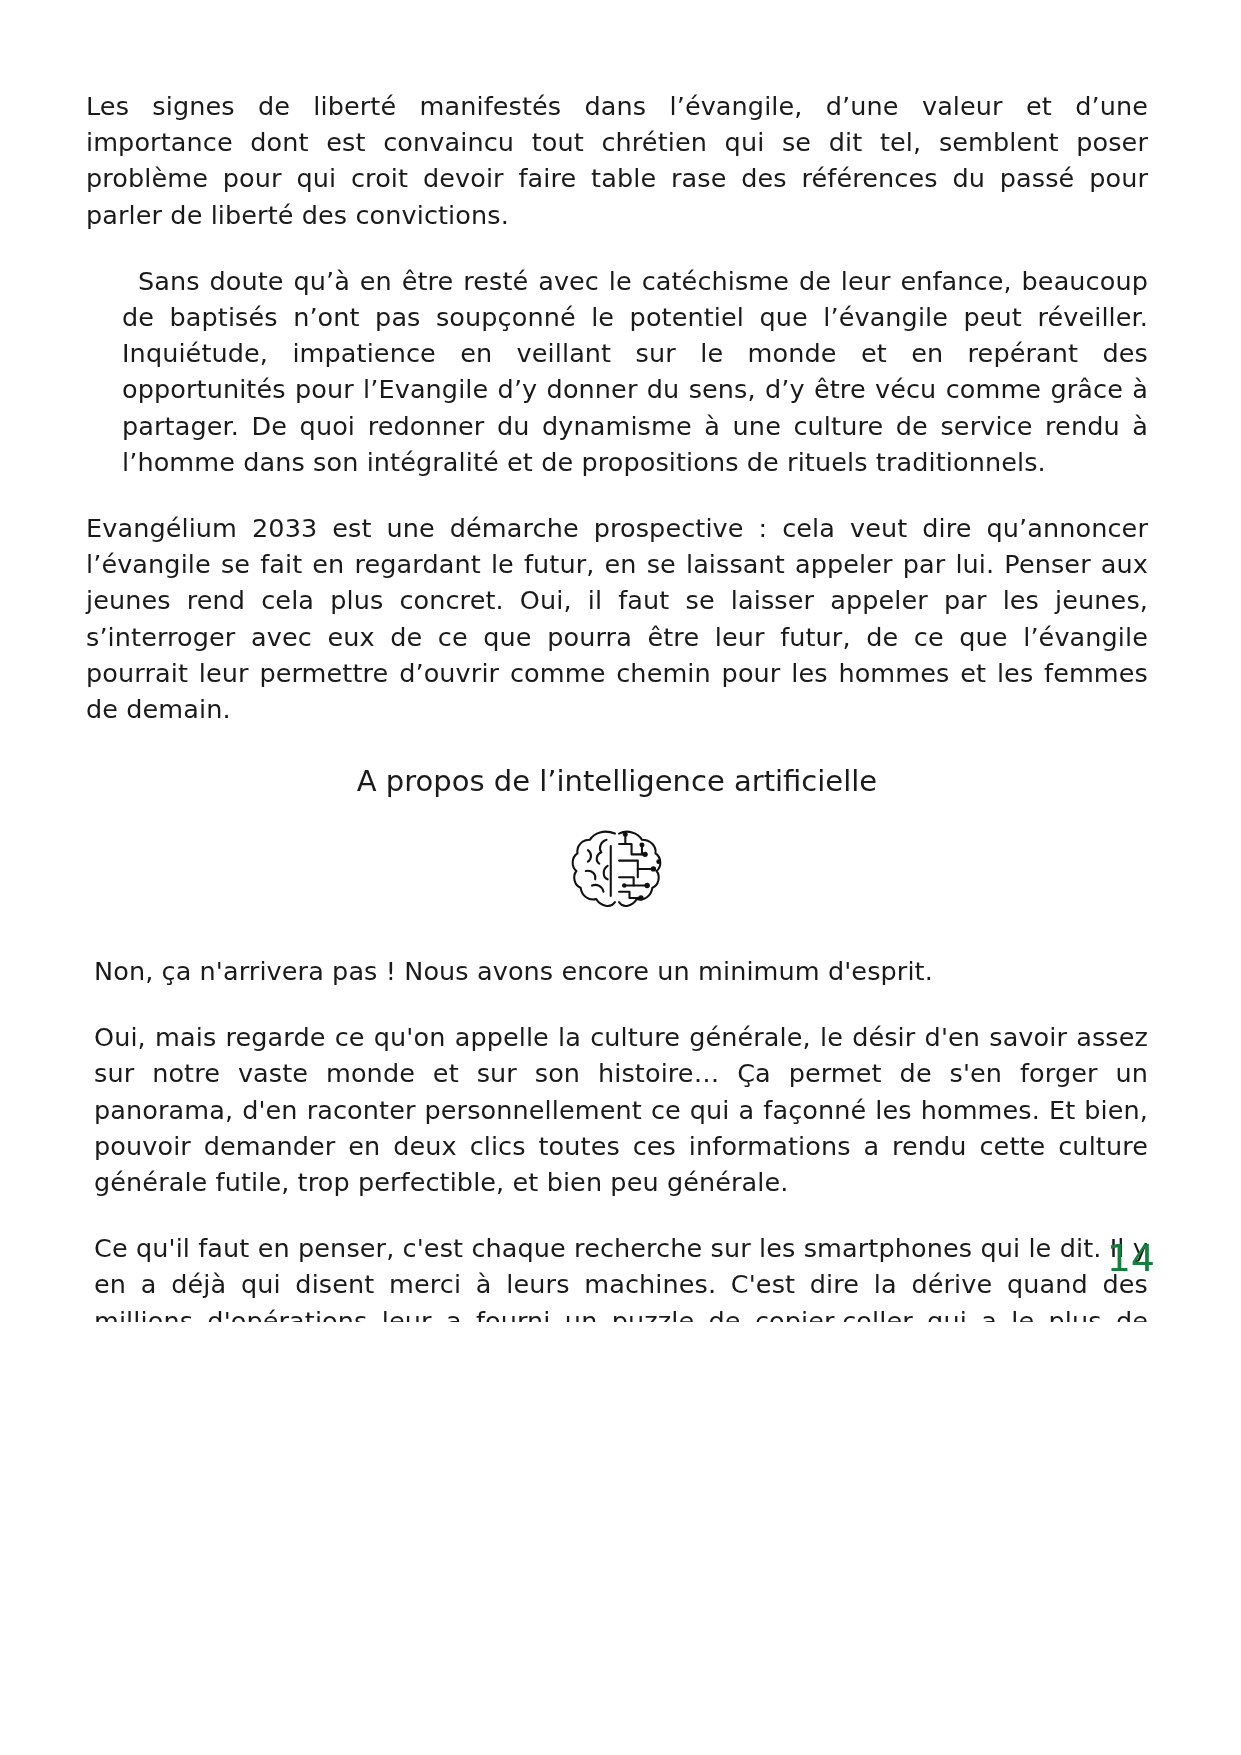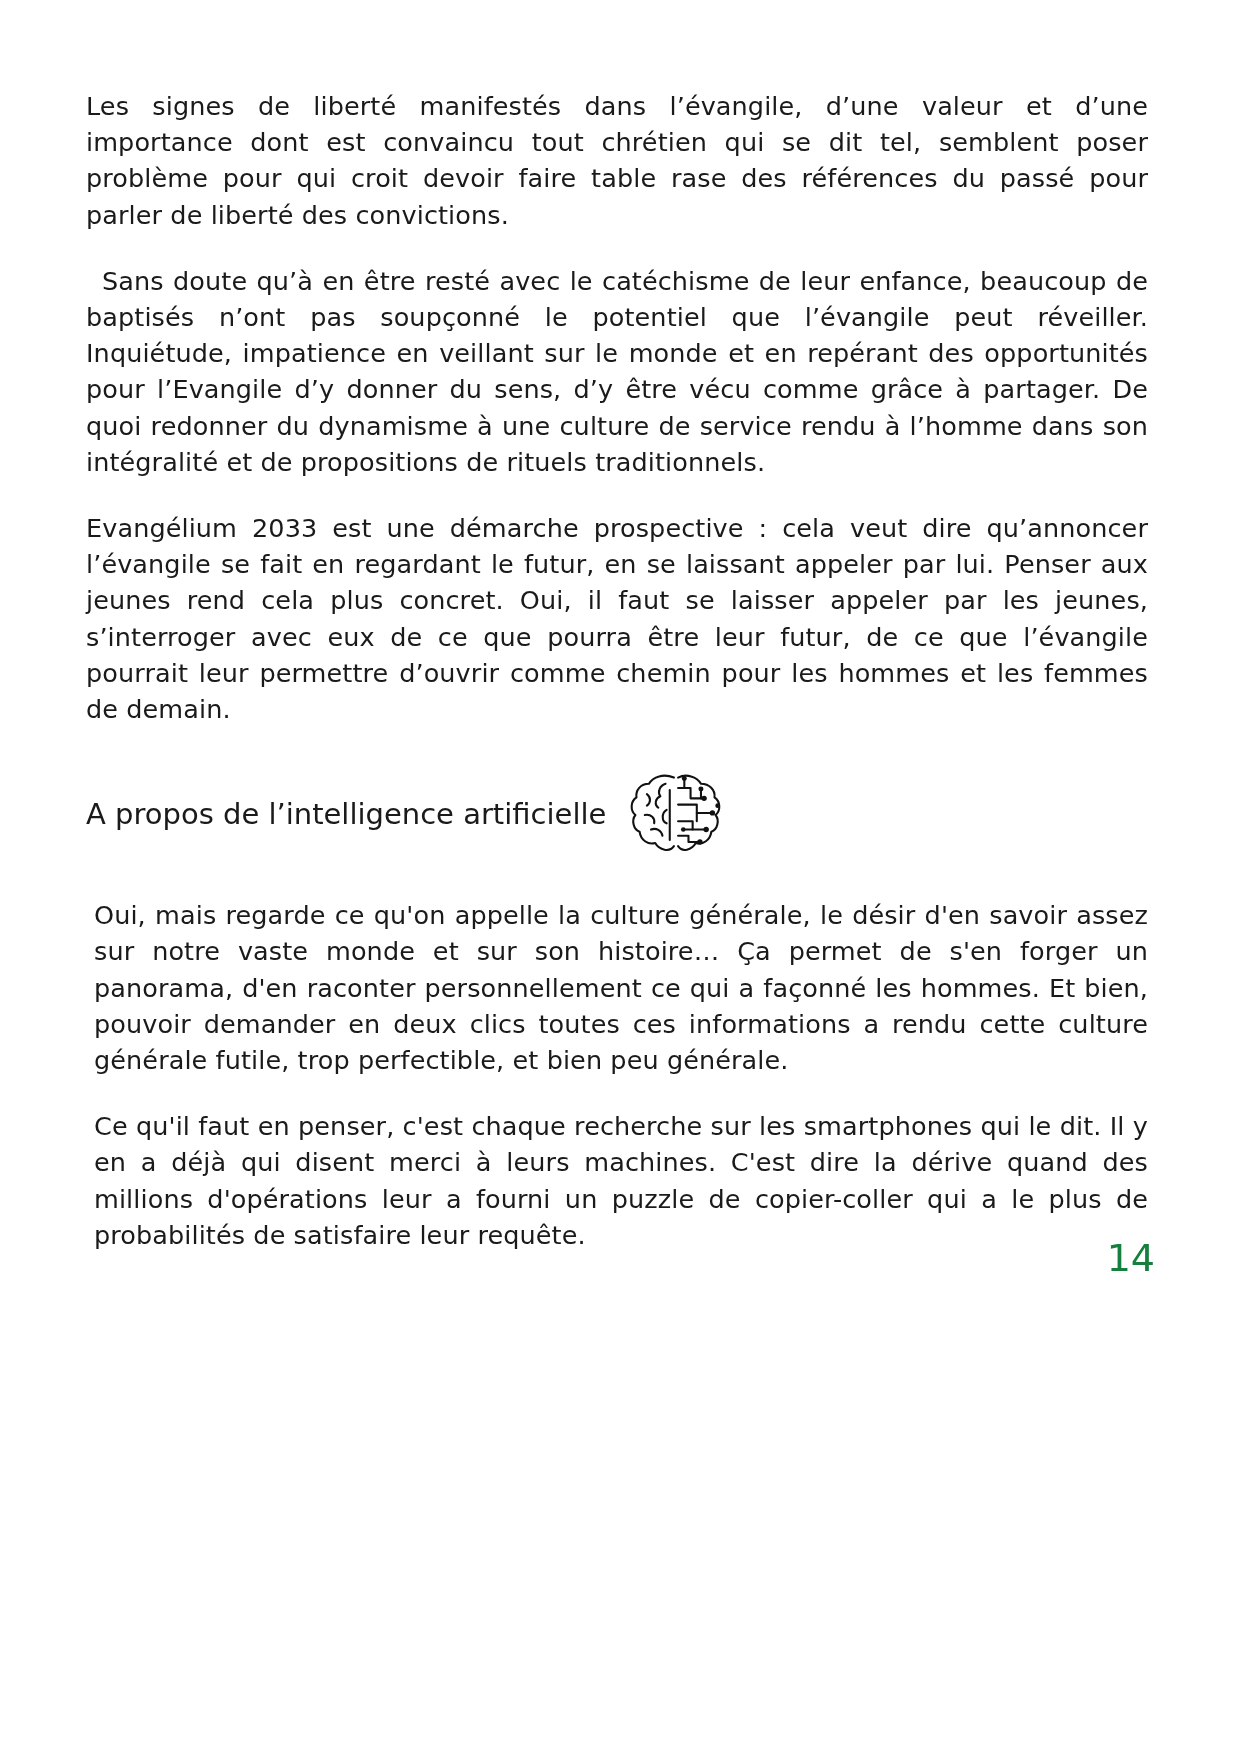--- a/index.html
+++ b/index.html
@@ -26,29 +26,32 @@
   p.para {
     margin: 0 0 30px 0;
     font-size: 25.5px;
     line-height: 1.42;
     text-align: justify;
     text-justify: inter-word;
     letter-spacing: 0.1px;
   }
   p.para.indent {
     text-indent: 16px;
+    margin-left: 36px;
   }
   p.para.flush {
     text-align: left;
   }
   .section-heading-row {
     display: flex;
     align-items: center;
+    justify-content: center;
     gap: 18px;
     margin: 36px 0 30px 0;
+    flex-direction: column;
   }
   .section-heading {
     font-size: 29px;
     line-height: 1.3;
     color: #1a1a1a;
     white-space: nowrap;
   }
   .brain-icon {
     flex: 0 0 auto;
     width: 104px;
@@ -111,20 +114,21 @@
           <circle cx="73" cy="76" r="2.6"></circle>
           <circle cx="58" cy="15" r="2.4"></circle>
           <circle cx="74" cy="25" r="2.4"></circle>
           <circle cx="57" cy="64" r="2.2"></circle>
           <circle cx="90" cy="41" r="2.2"></circle>
         </g>
       </svg>
     </div>
 
     <div class="sub-block">
+      <p class="para block-b flush">Non, ça n'arrivera pas ! Nous avons encore un minimum d'esprit.</p>
       <p class="para block-b">Oui, mais regarde ce qu'on appelle la culture générale, le désir d'en savoir assez sur notre vaste monde et sur son histoire… Ça permet de s'en forger un panorama, d'en raconter personnellement ce qui a façonné les hommes. Et bien, pouvoir demander en deux clics toutes ces informations a rendu cette culture générale futile, trop perfectible, et bien peu générale.</p>
       <p class="para block-b">Ce qu'il faut en penser, c'est chaque recherche sur les smartphones qui le dit. Il y en a déjà qui disent merci à leurs machines. C'est dire la dérive quand des millions d'opérations leur a fourni un puzzle de copier-coller qui a le plus de probabilités de satisfaire leur requête.</p>
     </div>
 
   </div>
 
   <div class="page-number">14</div>
 </div>
 
 </body></html>

